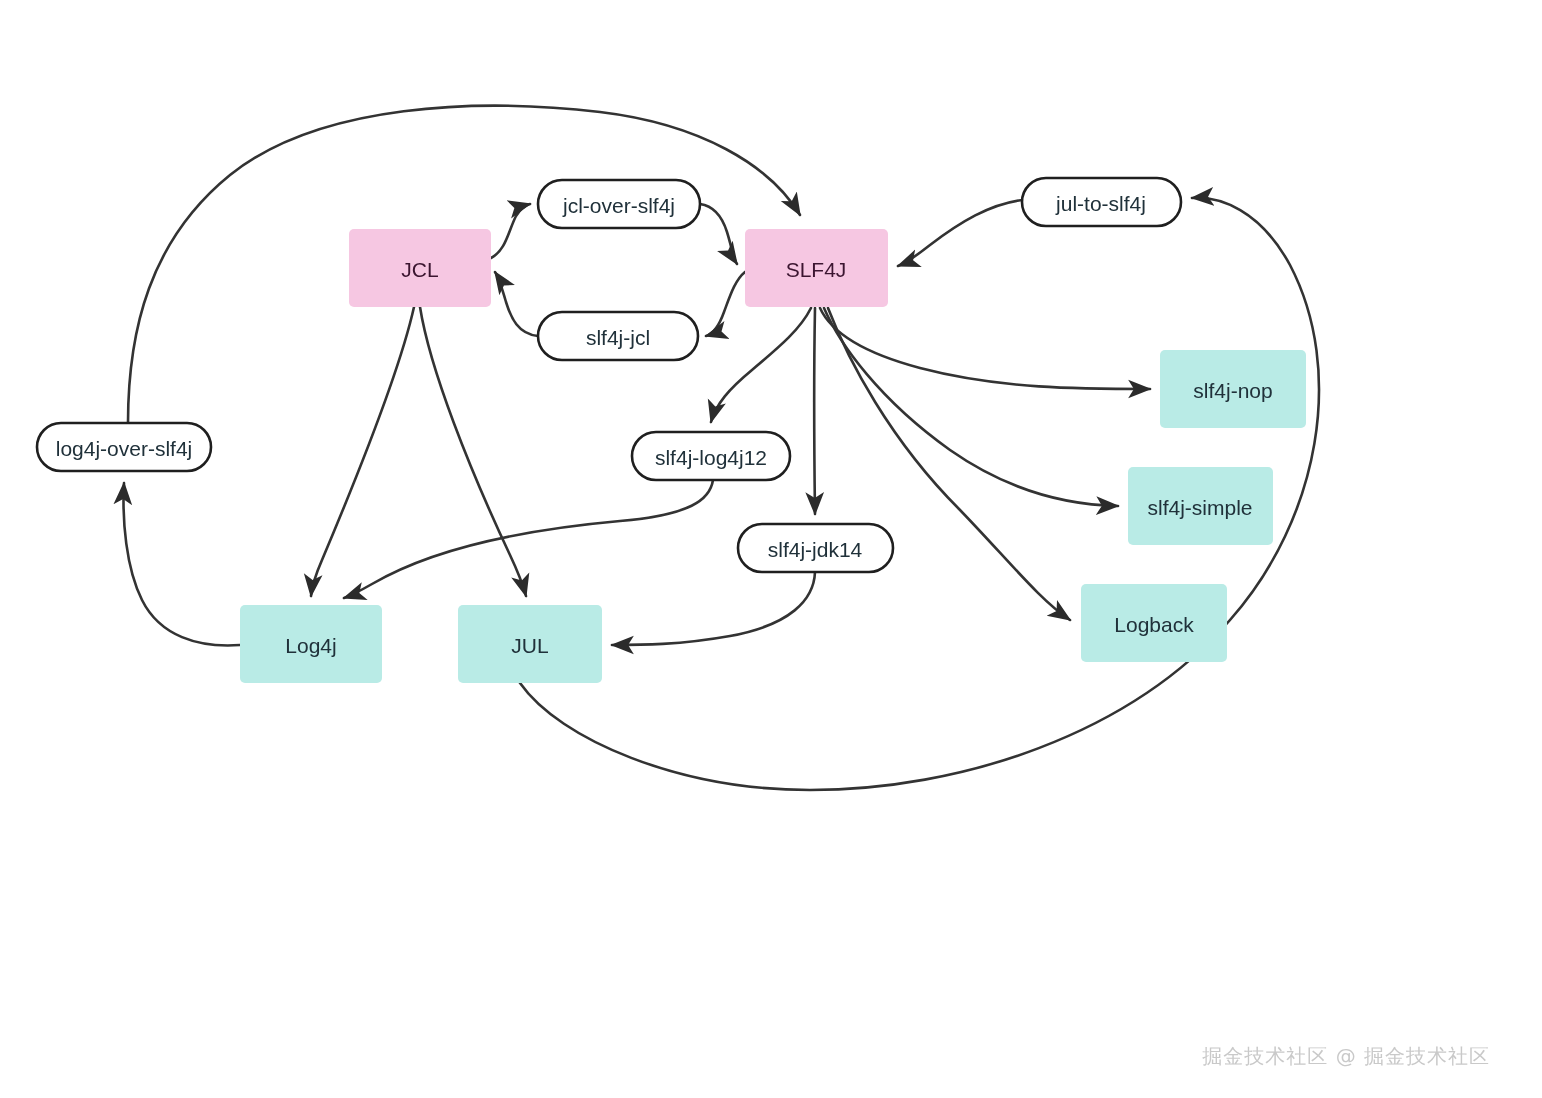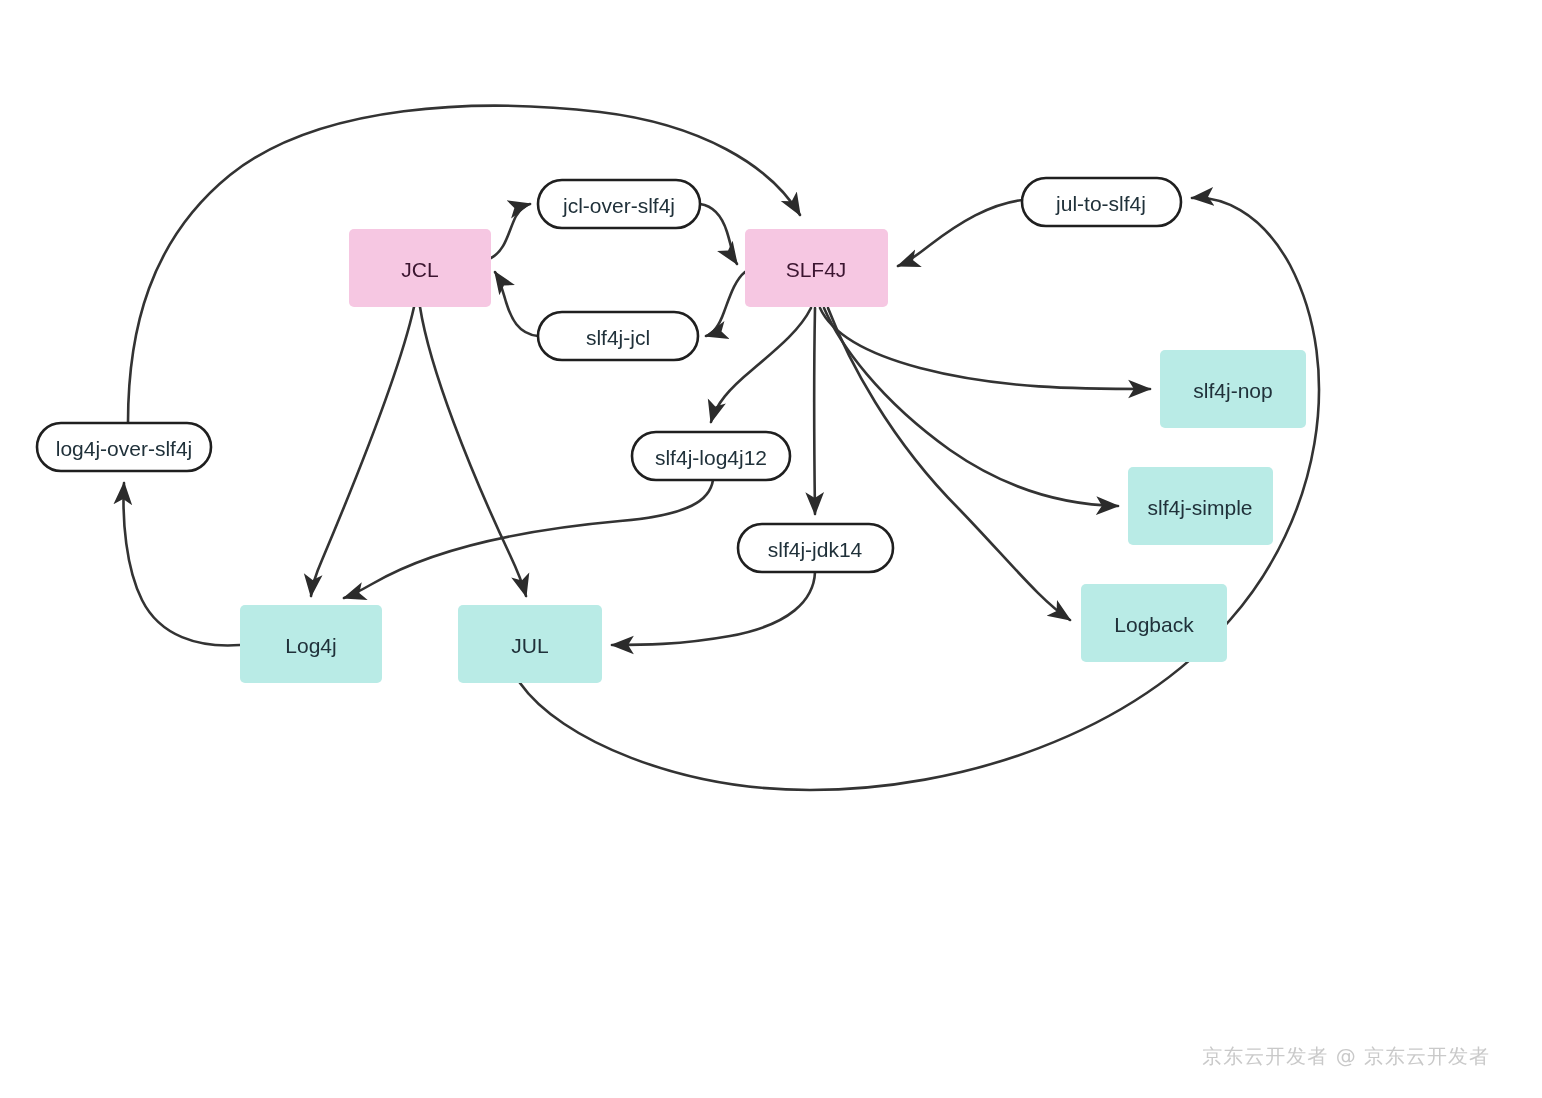--- a/index.html
+++ b/index.html
@@ -178,14 +178,14 @@
         <text class="node-label" x="311" y="645">Log4j</text>
       </g>
 
       <g>
         <rect class="node-rect-teal" x="458" y="605" width="144" height="78" rx="5" ry="5"></rect>
         <text class="node-label" x="530" y="645">JUL</text>
       </g>
     </g>
   </svg>
 
-  <div class="watermark">京东云开发者 @ 京东云开发者</div>
+  <div class="watermark">掘金技术社区 @ 掘金技术社区</div>
 </div>
 
 </body></html>

